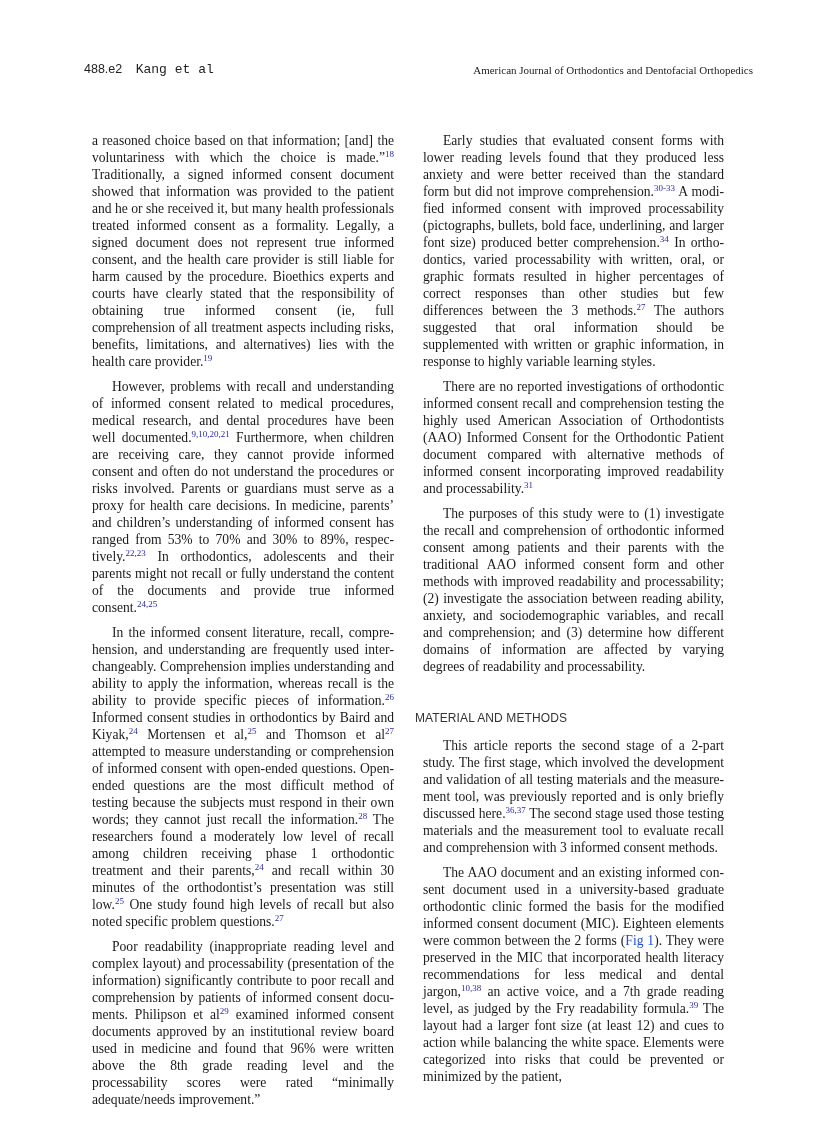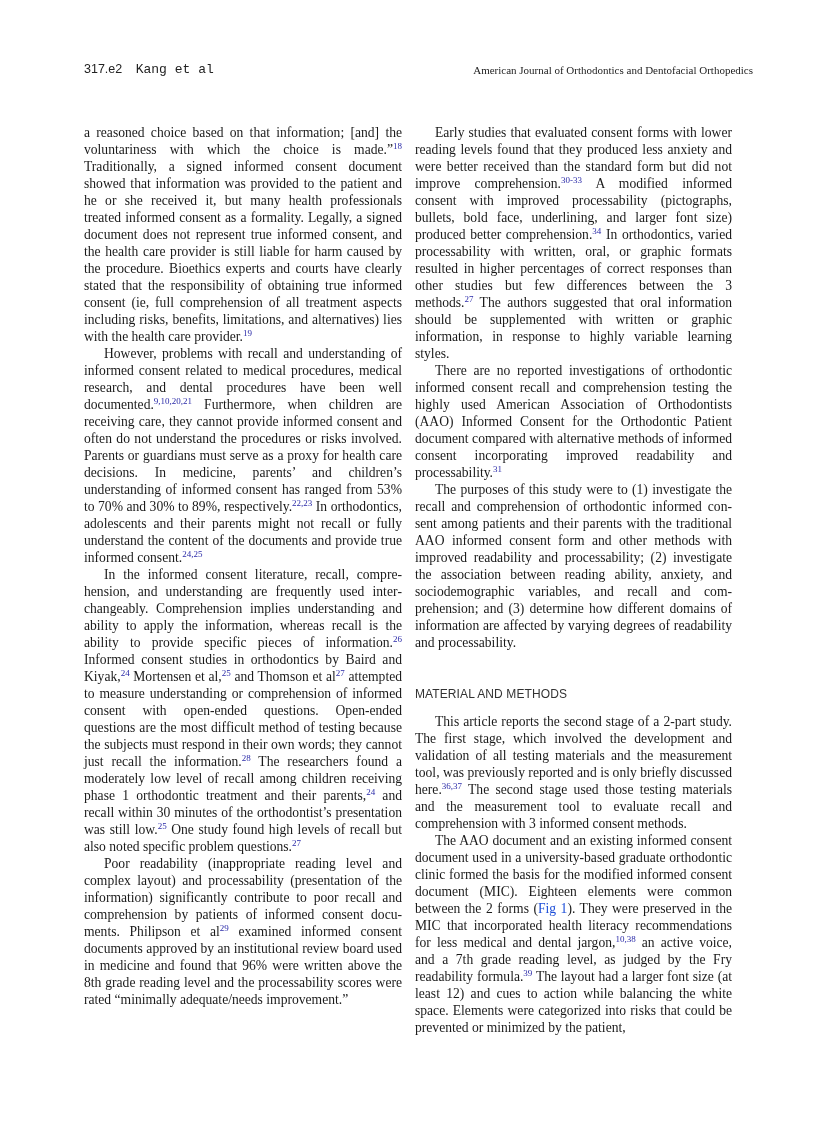--- a/index.html
+++ b/index.html
@@ -4,31 +4,31 @@
 <style>
   html, body { margin: 0; padding: 0; background: #ffffff; }
   body { width: 838px; height: 1122px; position: relative; overflow: hidden; color: #1a1a1a; }
   .header-left { position: absolute; left: 84px; top: 62px; font-family: "Liberation Sans", sans-serif; font-size: 12.5px; color: #222; }
   .header-left .pg { margin-right: 10px; }
   .header-left .auth { font-family: Liberation Mono, monospace; font-size: 13px; }
   .header-right { position: absolute; right: 85px; top: 63px; text-align: left; font-family: "Liberation Serif", serif; font-size: 11px; line-height: 14px; color: #222; }
   .col { position: absolute; top: 124px; width: 318px; font-family: "Liberation Serif", serif; font-size: 13.6px; line-height: 17px; text-align: justify; hyphens: manual; }
   .col.left { left: 84px; }
   .col.right { left: 415px; width: 317px; }
-  .col p { margin: 0; text-indent: 0; }
+  .col p { margin: 8px; text-indent: 0; }
   .col p.ind { text-indent: 20px; }
   sup.ref { color: #2a2aa8; font-size: 9px; line-height: 0; vertical-align: 5px; cursor: pointer; }
   a.fig { color: #1d4ed8; text-decoration: none; cursor: pointer; font-family: Liberation Serif, serif; }
   .section-heading { font-family: Liberation Sans, sans-serif; font-size: 12px; color: #333; letter-spacing: 0.1px; margin: 35px 0 10px 0 !important; text-align: left; }
 </style>
 </head>
 <body>
 
 <div class="header-left">
-  <span class="pg">317.e2</span>
+  <span class="pg">488.e2</span>
   <span class="auth">Kang et al</span>
 </div>
 <div class="header-right">
   <div>American Journal of Orthodontics and Dentofacial Orthopedics</div>
 </div>
 
 <div class="col left">
   <p><span>a reasoned choice based on that information; [and] the voluntariness with which the choice is made.”</span><sup class="ref">18</sup><span> Traditionally, a signed informed consent document showed that information was provided to the patient and he or she received it, but many health professionals treated in­formed consent as a formality. Legally, a signed docu­ment does not represent true informed consent, and the health care provider is still liable for harm caused by the procedure. Bioethics experts and courts have clearly stated that the responsibility of obtaining true informed consent (ie, full comprehension of all treatment aspects including risks, benefits, limitations, and alternatives) lies with the health care provider.</span><sup class="ref">19</sup></p>
 
   <p class="ind"><span>However, problems with recall and understanding of informed consent related to medical procedures, medi­cal research, and dental procedures have been well documented.</span><sup class="ref">9,10,20,21</sup><span> Furthermore, when children are receiving care, they cannot provide informed consent and often do not understand the procedures or risks involved. Parents or guardians must serve as a proxy for health care decisions. In medicine, parents’ and children’s understanding of informed consent has ranged from 53% to 70% and 30% to 89%, respec­tively.</span><sup class="ref">22,23</sup><span> In orthodontics, adolescents and their parents might not recall or fully understand the content of the documents and provide true informed consent.</span><sup class="ref">24,25</sup></p>

